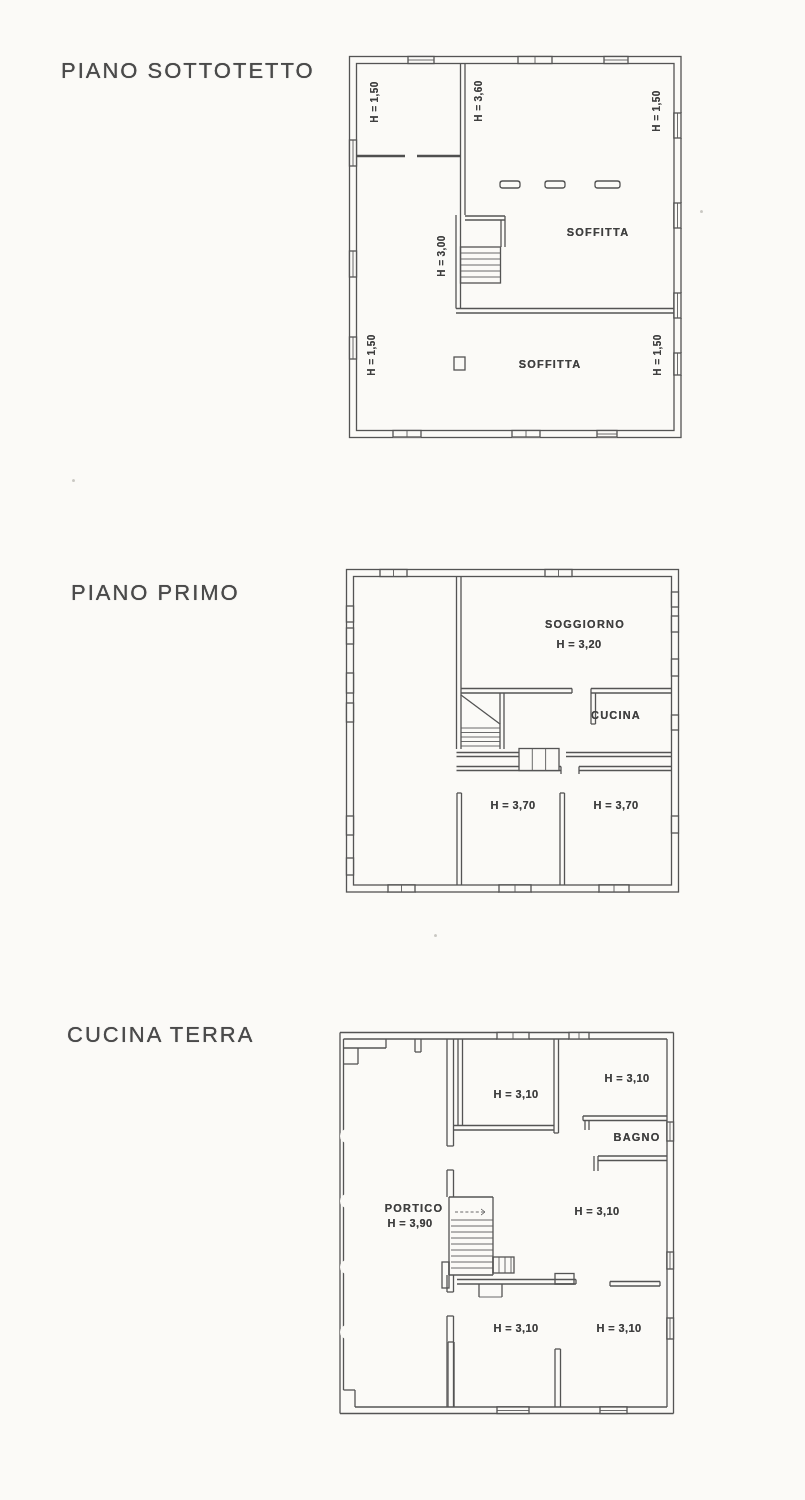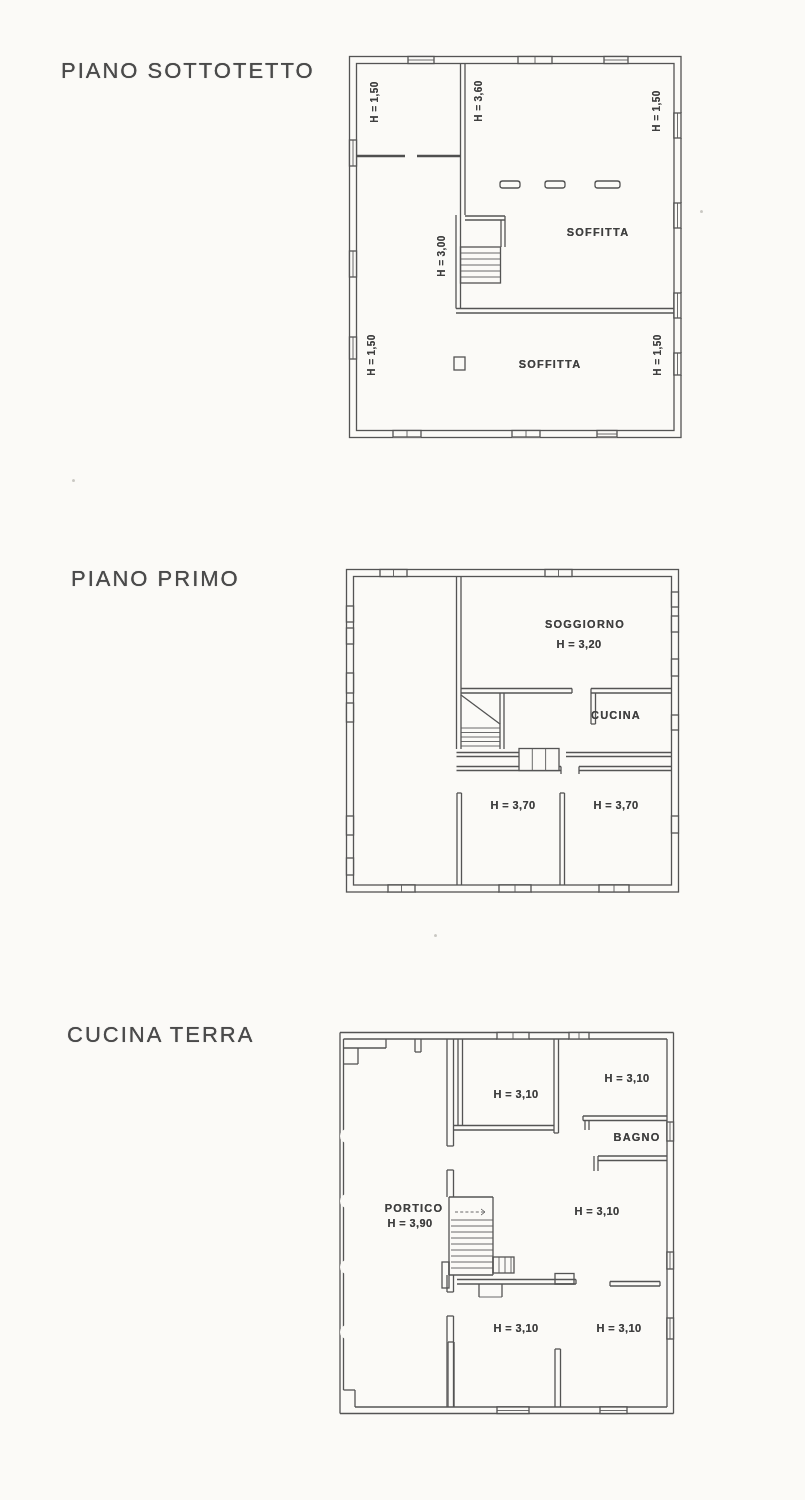--- a/index.html
+++ b/index.html
@@ -10,21 +10,21 @@
   }
   .sheet{position:absolute;inset:0;}
   .floor-title{
     position:absolute;margin:0;
     font-size:22px;font-weight:400;letter-spacing:2px;
     color:#4a4a4a;text-shadow:0 0 0.7px #5a5a5a;
     white-space:nowrap;
     text-align:right;
   }
   #title-sottotetto{left:61px;top:58px;}
-  #title-primo{left:71px;top:566px;}
+  #title-primo{left:71px;top:580px;}
   #title-terra{left:67px;top:1022px;}
   .plan{position:absolute;}
   #plan-sottotetto{left:348px;top:55px;}
   #plan-primo{left:345px;top:568px;}
   #plan-terra{left:336px;top:1026px;}
   svg .w{fill:none;stroke:#545454;stroke-width:1.3px;}
   svg .wt{fill:none;stroke:#5a5a5a;stroke-width:0.9px;}
   svg .thick{fill:none;stroke:#4f4f4f;stroke-width:2.4px;}
   svg .bg{fill:#fbfaf7;stroke:none;}
   svg .dash{fill:none;stroke:#5a5a5a;stroke-width:0.9px;stroke-dasharray:3 2.2;}

